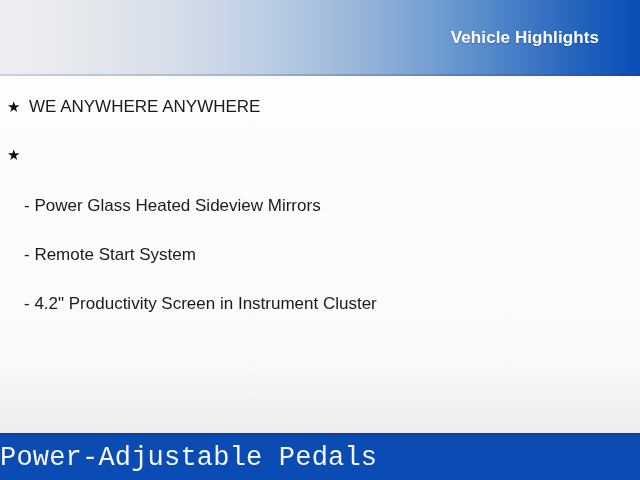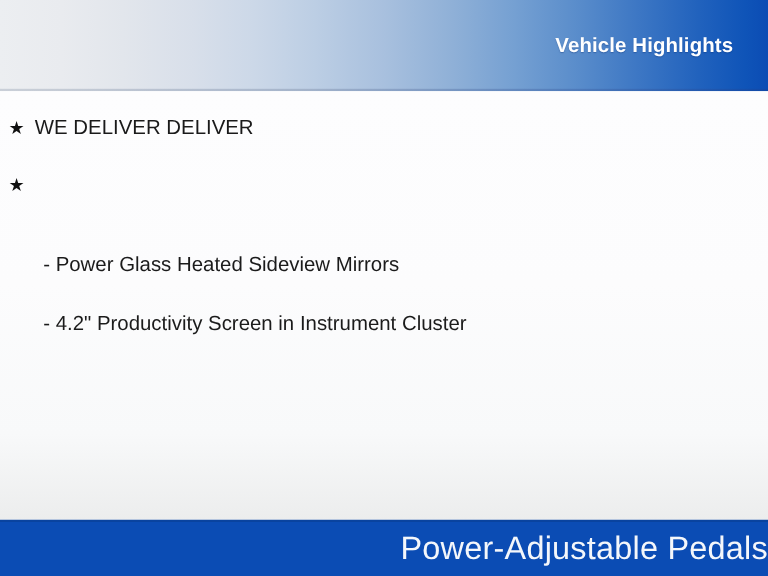--- a/index.html
+++ b/index.html
@@ -43,21 +43,21 @@
       #5a8dcb 75%,
       #3d77c4 83%,
       #2162bd 91%,
       #0f54b8 97%,
       #0b4cb4 100%
     );
     display: flex;
     align-items: center;
     justify-content: flex-end;
     box-sizing: border-box;
-    padding-right: 29px;
+    padding-right: 41px;
   }
   .header::after {
     content: "";
     position: absolute;
     left: 0;
     right: 0;
     bottom: 0;
     height: 2px;
     background: linear-gradient(
       to right,
@@ -114,37 +114,37 @@
     line-height: 1;
     color: #111111;
     flex: 0 0 22px;
   }
 
   .bullet-label {
     color: #1a1a1a;
   }
 
   .sub-row {
-    padding-left: 36px;
-    align-items: center;
+    padding-left: 24px;
   }
   .sub-row .bullet-label {
     color: #1b1b1b;
   }
 
   
   .footer {
     flex: 0 0 47px;
     height: 47px;
     background: #0b4cb4;
     border-top: 2px solid #09439f;
     display: flex;
     align-items: center;
-    justify-content: flex-end;
+    justify-content: flex-start;
     box-sizing: border-box;
+    font-family: Liberation Mono, monospace;
   }
   .footer-text {
     font-size: 27px;
     font-weight: normal;
     color: #f4f7fb;
     letter-spacing: 0.2px;
     white-space: nowrap;
   }
 </style>
 </head>
@@ -154,33 +154,36 @@
 
   <div class="header">
     <div class="header-title">Vehicle Highlights</div>
   </div>
 
   <div class="content">
     <ul class="bullet-list">
 
       <li class="bullet-row first">
         <span class="star-icon">★</span>
-        <span class="bullet-label">WE DELIVER DELIVER</span>
+        <span class="bullet-label">WE ANYWHERE ANYWHERE</span>
       </li>
 
       <li class="bullet-row">
         <span class="star-icon">★</span>
       </li>
 
       <li class="bullet-row sub-row">
         <span class="bullet-label">- Power Glass Heated Sideview Mirrors</span>
       </li>
 
 
 
+      <li class="bullet-row sub-row">
+        <span class="bullet-label">- Remote Start System</span>
+      </li>
 
       <li class="bullet-row sub-row">
         <span class="bullet-label">- 4.2" Productivity Screen in Instrument Cluster</span>
       </li>
 
     </ul>
   </div>
 
   <div class="footer">
     <div class="footer-text">Power-Adjustable Pedals</div>

